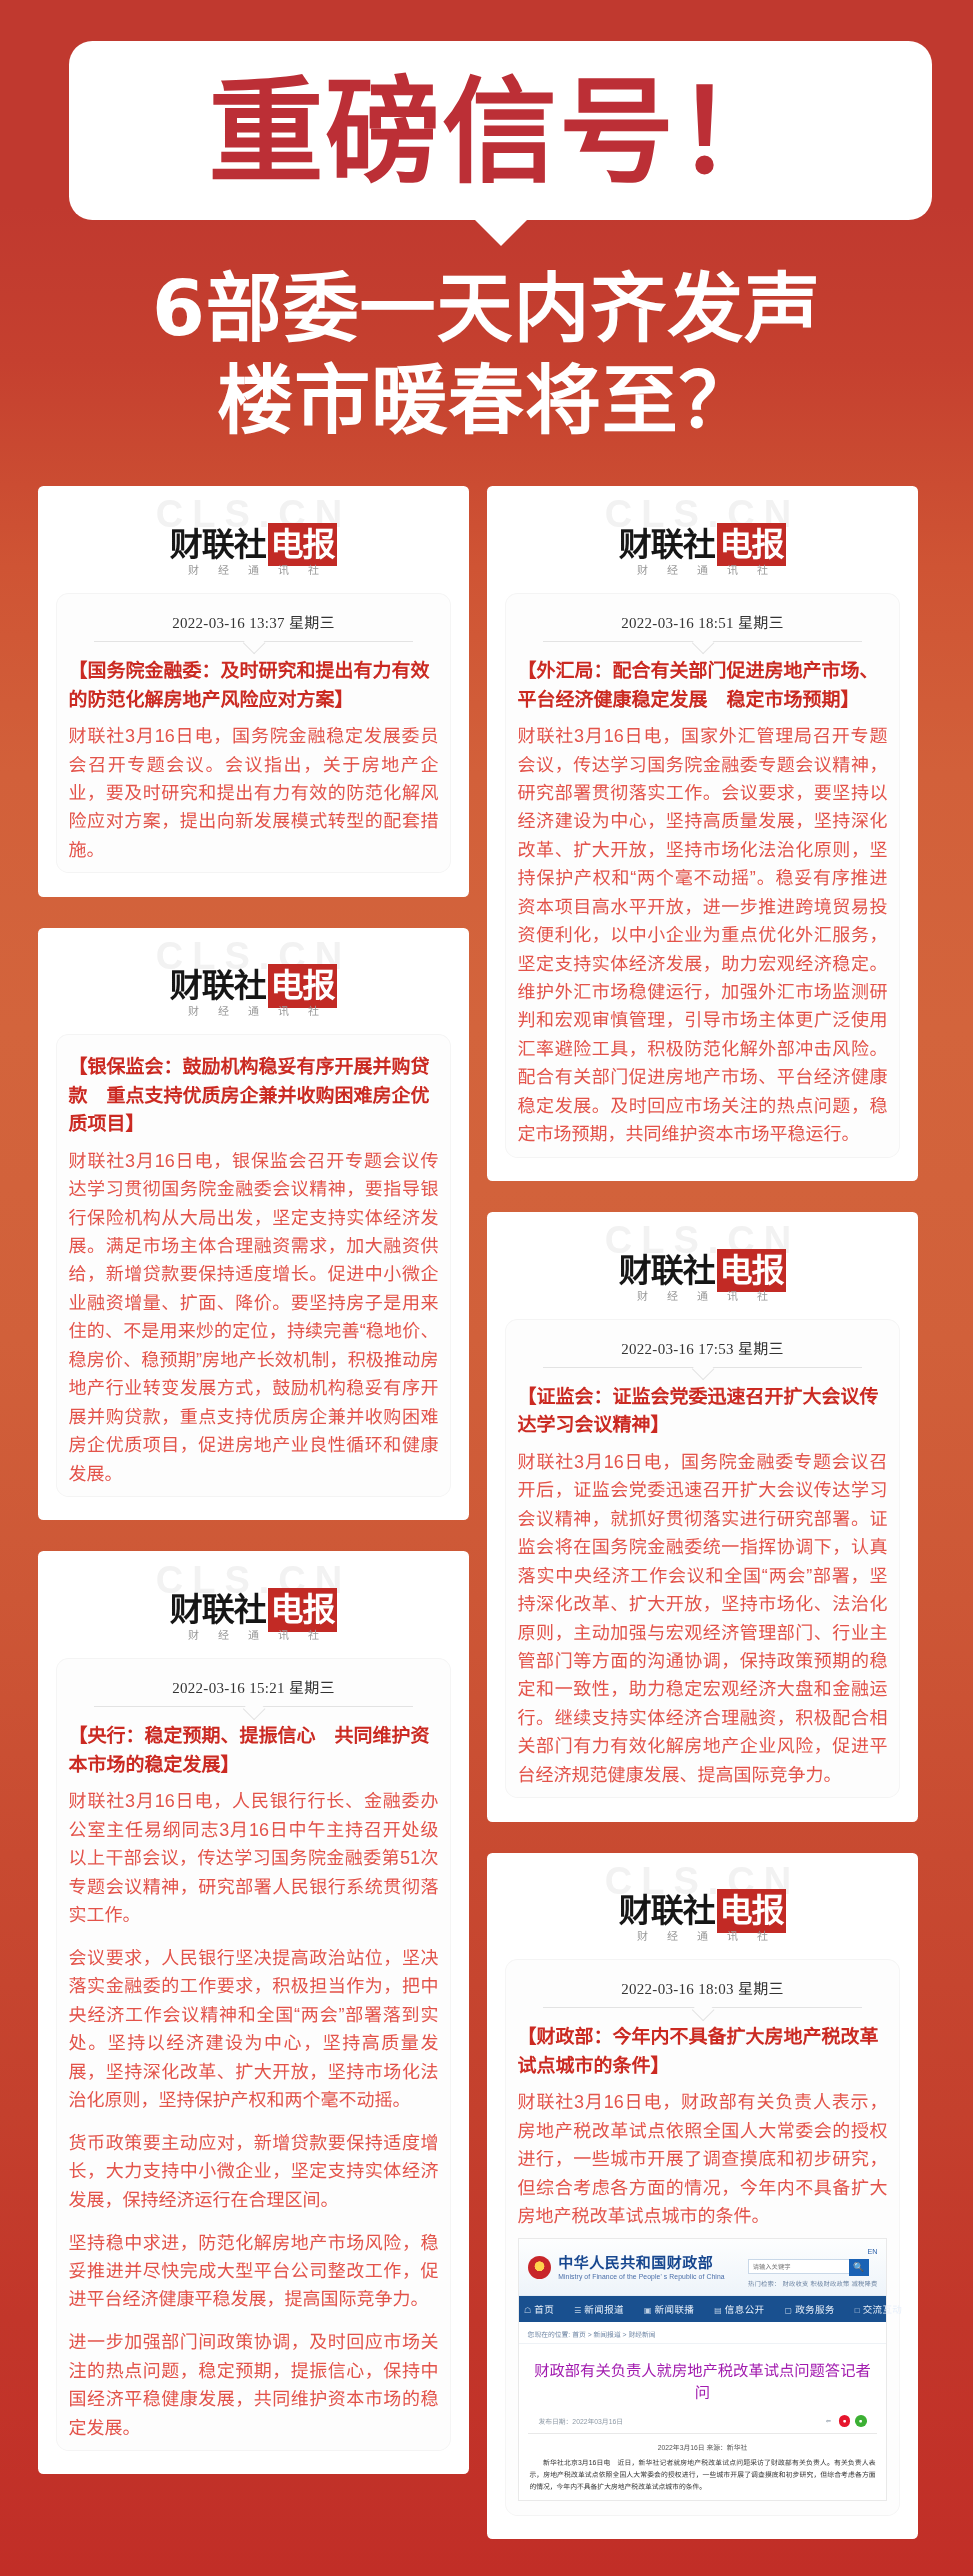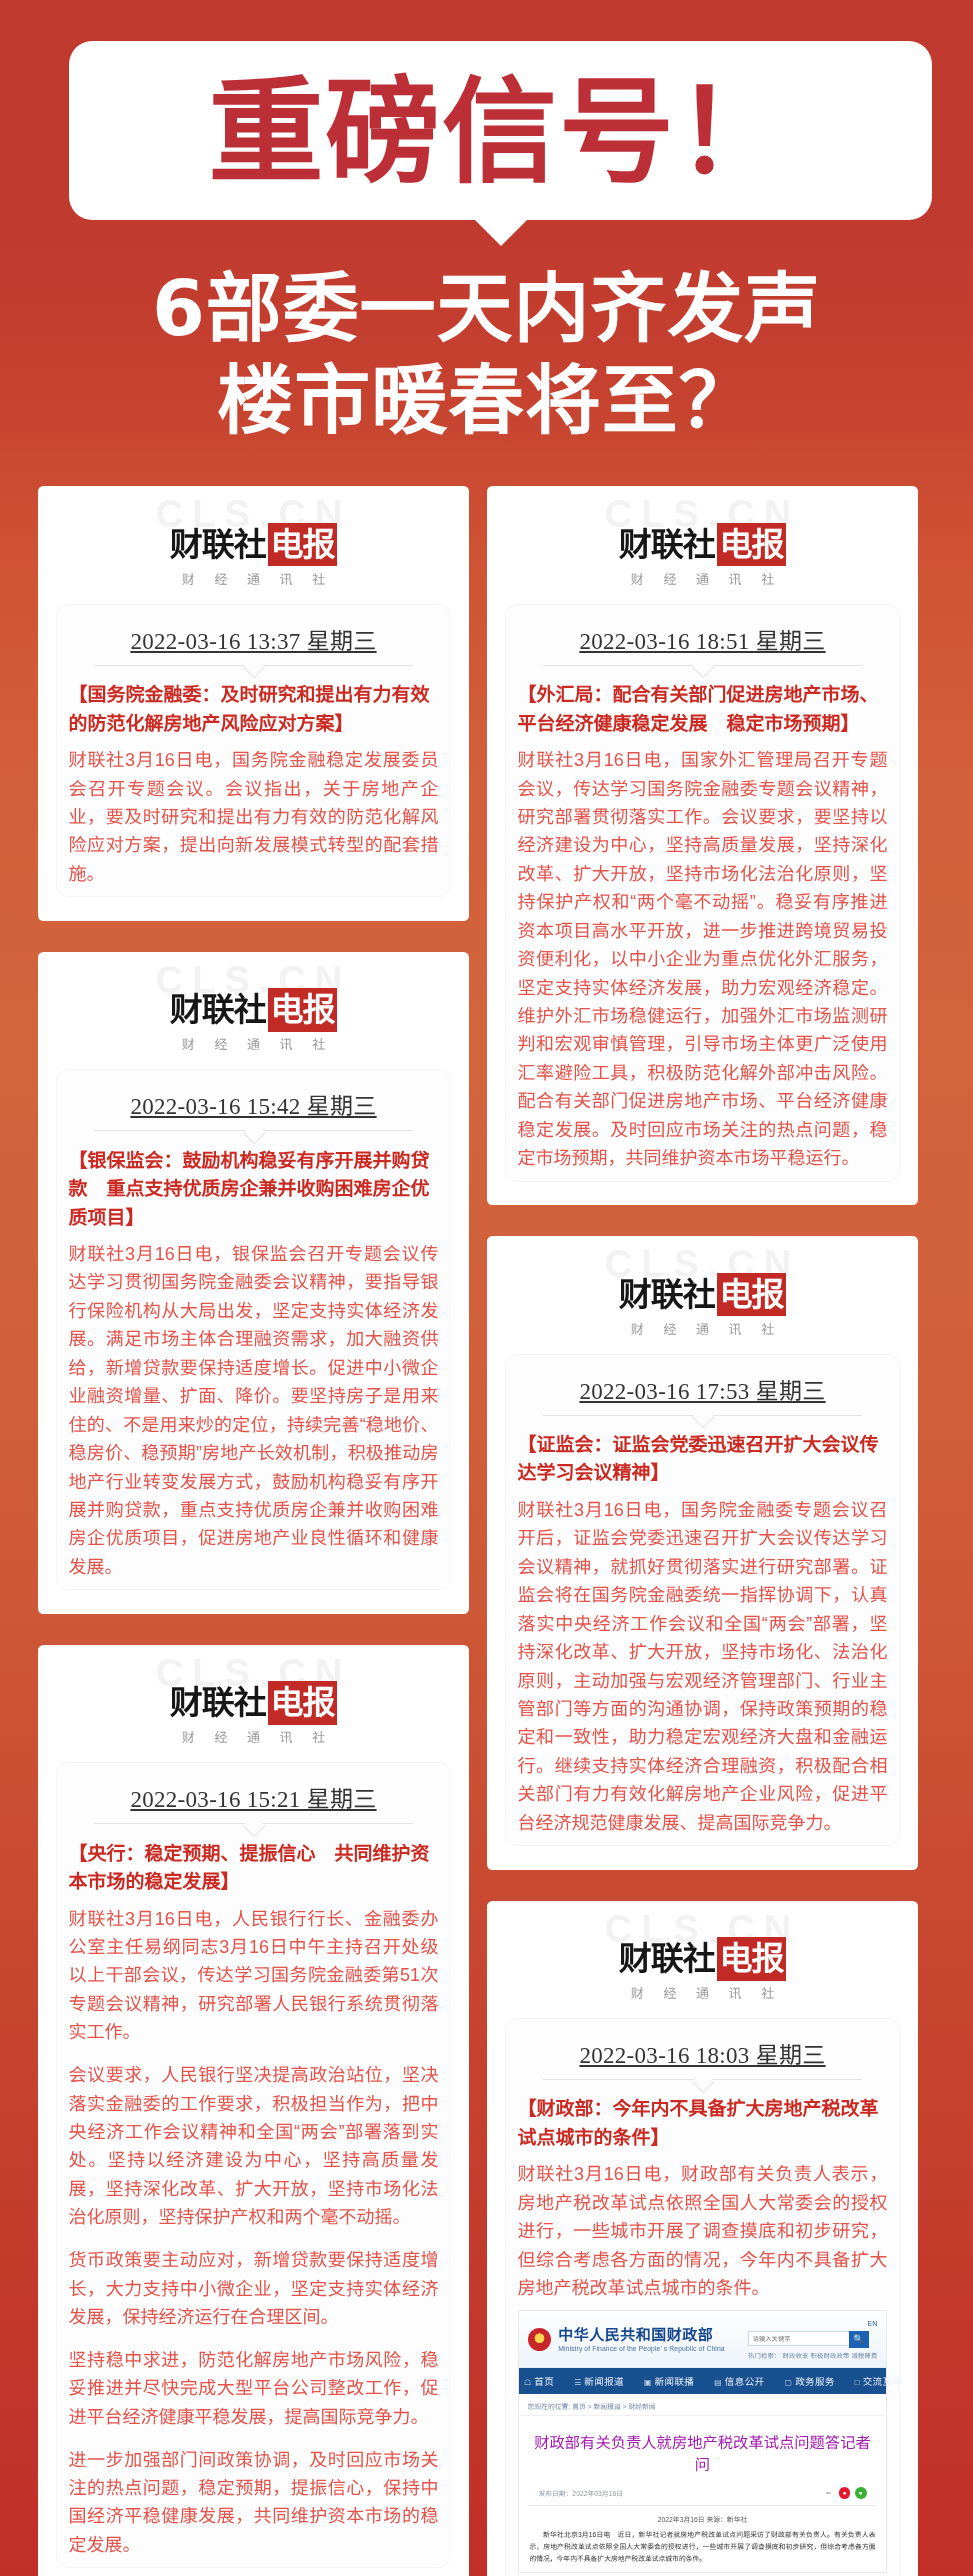--- a/index.html
+++ b/index.html
@@ -118,45 +118,44 @@
     display: inline-block;
   }
   .brand-logo .k1 { color: #161616; }
   .brand-logo .k2 {
     color: #ffffff;
     background: #c22a25;
     padding: 1.8px 2.7px 2.7px 2.7px;
     margin-left: 1.8px;
   }
   .brand-sub {
-    margin-top: 8px;
-    font-size: 13px;
+    margin-top: 0;
+    font-size: 11px;
     letter-spacing: 8px;
     color: #9a9a9a;
     padding-left: 8px;
   }
 
   .inner {
     margin-top: 16px;
     border-radius: 12.6px;
     background: #fdfdfd;
     box-shadow: 0 0 0 0.9px #f4f4f4 inset;
     padding: 18px 12.6px 5.4px 12.6px;
   }
   .datebar {
     text-align: center;
     position: relative;
     padding-bottom: 14.4px;
   }
   .date {
     font-family: "Liberation Serif", "DejaVu Serif", serif;
-    font-size: 23px;
+    font-size: 15px;
     color: #333;
     letter-spacing: 0.3px;
-    text-decoration: underline;
   }
   .date-rule {
     position: relative;
     margin: 9px auto 0 auto;
     width: 86%;
     height: 0.9px;
     background: #e3e3e3;
   }
   .date-rule::after {
     content: "";
@@ -304,24 +303,20 @@
 
     <div class="card">
       <div class="watermark">CLS.CN</div>
       <div class="brand">
         <div class="brand-logo">
           <span class="k1">财联社</span><span class="k2">电报</span>
         </div>
         <div class="brand-sub">财 经 通 讯 社</div>
       </div>
       <div class="inner">
-        <div class="datebar">
-          <div class="date">2022-03-16 15:42 星期三</div>
-          <div class="date-rule"></div>
-        </div>
         <div class="headline">【银保监会：鼓励机构稳妥有序开展并购贷款　重点支持优质房企兼并收购困难房企优质项目】</div>
         <div class="body">
           <p>财联社3月16日电，银保监会召开专题会议传达学习贯彻国务院金融委会议精神，要指导银行保险机构从大局出发，坚定支持实体经济发展。满足市场主体合理融资需求，加大融资供给，新增贷款要保持适度增长。促进中小微企业融资增量、扩面、降价。要坚持房子是用来住的、不是用来炒的定位，持续完善“稳地价、稳房价、稳预期”房地产长效机制，积极推动房地产行业转变发展方式，鼓励机构稳妥有序开展并购贷款，重点支持优质房企兼并收购困难房企优质项目，促进房地产业良性循环和健康发展。</p>
         </div>
       </div>
     </div>
 
     <div class="card">
       <div class="watermark">CLS.CN</div>
       <div class="brand">

